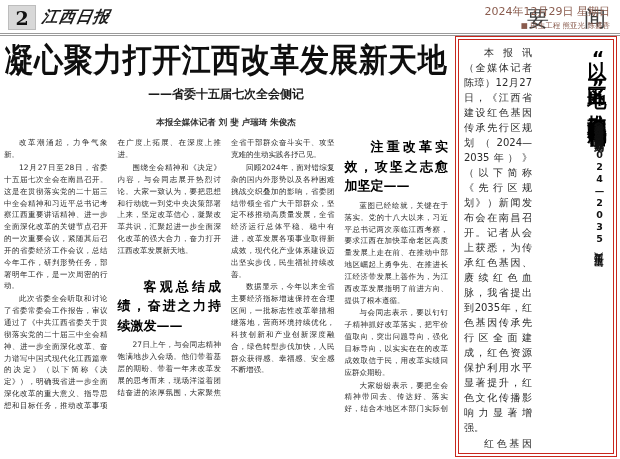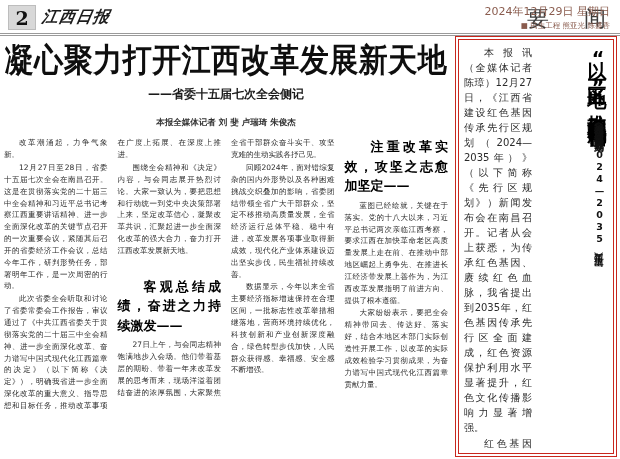--- a/index.html
+++ b/index.html
@@ -103,20 +103,21 @@
         <div class="p">改革潮涌起，力争气象新。</div>
         <div class="p">12月27日至28日，省委十五届七次全会在南昌召开。这是在贯彻落实党的二十届三中全会精神和习近平总书记考察江西重要讲话精神、进一步全面深化改革的关键节点召开的一次重要会议，紧随其后召开的省委经济工作会议，总结今年工作，研判形势任务，部署明年工作，是一次周密的行动。</div>
         <div class="p">此次省委全会听取和讨论了省委常委会工作报告，审议通过了《中共江西省委关于贯彻落实党的二十届三中全会精神、进一步全面深化改革、奋力谱写中国式现代化江西篇章的决定》（以下简称《决定》），明确我省进一步全面深化改革的重大意义、指导思想和目标任务，推动改革事项在广度上拓展、在深度上推进。</div>
         <div class="p">围绕全会精神和《决定》内容，与会同志展开热烈讨论。大家一致认为，要把思想和行动统一到党中央决策部署上来，坚定改革信心，凝聚改革共识，汇聚起进一步全面深化改革的强大合力，奋力打开江西改革发展新天地。</div>
         <div class="sub">客观总结成绩，奋进之力持续激发——</div>
         <div class="p">27日上午，与会同志精神饱满地步入会场。他们带着基层的期盼、带着一年来改革发展的思考而来，现场洋溢着团结奋进的浓厚氛围，大家聚焦全省干部群众奋斗实干、攻坚克难的生动实践各抒己见。</div>
         <div class="p">回顾2024年，面对错综复杂的国内外形势以及各种困难挑战交织叠加的影响，省委团结带领全省广大干部群众，坚定不移推动高质量发展，全省经济运行总体平稳、稳中有进，改革发展各项事业取得新成效，现代化产业体系建设迈出坚实步伐，民生福祉持续改善。</div>
         <div class="p">数据显示，今年以来全省主要经济指标增速保持在合理区间，一批标志性改革举措相继落地，营商环境持续优化，科技创新和产业创新深度融合，绿色转型步伐加快，人民群众获得感、幸福感、安全感不断增强。</div>
         <div class="sub">注重改革实效，攻坚之志愈加坚定——</div>
         <div class="p">蓝图已经绘就，关键在于落实。党的十八大以来，习近平总书记两次亲临江西考察，要求江西在加快革命老区高质量发展上走在前、在推动中部地区崛起上勇争先、在推进长江经济带发展上善作为，为江西改革发展指明了前进方向、提供了根本遵循。</div>
+        <div class="p">与会同志表示，要以钉钉子精神抓好改革落实，把牢价值取向，突出问题导向，强化目标导向，以实实在在的改革成效取信于民，用改革实绩回应群众期盼。</div>
         <div class="p">大家纷纷表示，要把全会精神带回去、传达好、落实好，结合本地区本部门实际创造性开展工作，以改革的实际成效检验学习贯彻成果，为奋力谱写中国式现代化江西篇章贡献力量。</div>
       </div>
     </div>
 
     <div id="sidebar">
       <div id="vertical-head">
         <div id="sidebar-headline">以“一区五地”推动红色基因代代相传</div>
         <div id="sidebar-kicker">我省发布《江西省建设红色基因传承先行区规划（2024—2035年）》提出</div>
       </div>
       <div id="sidebar-body">

